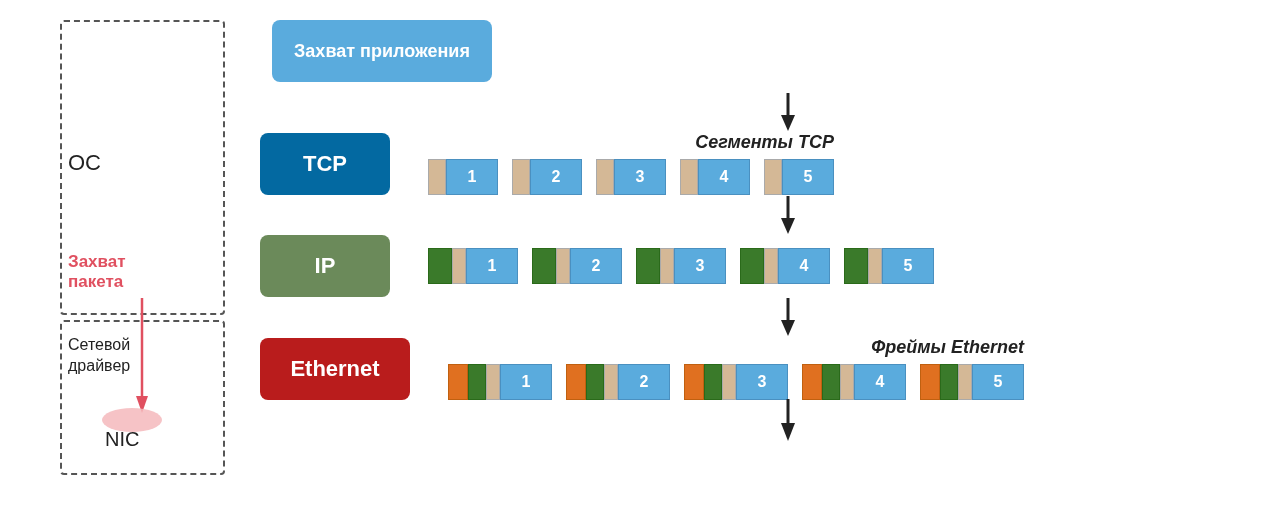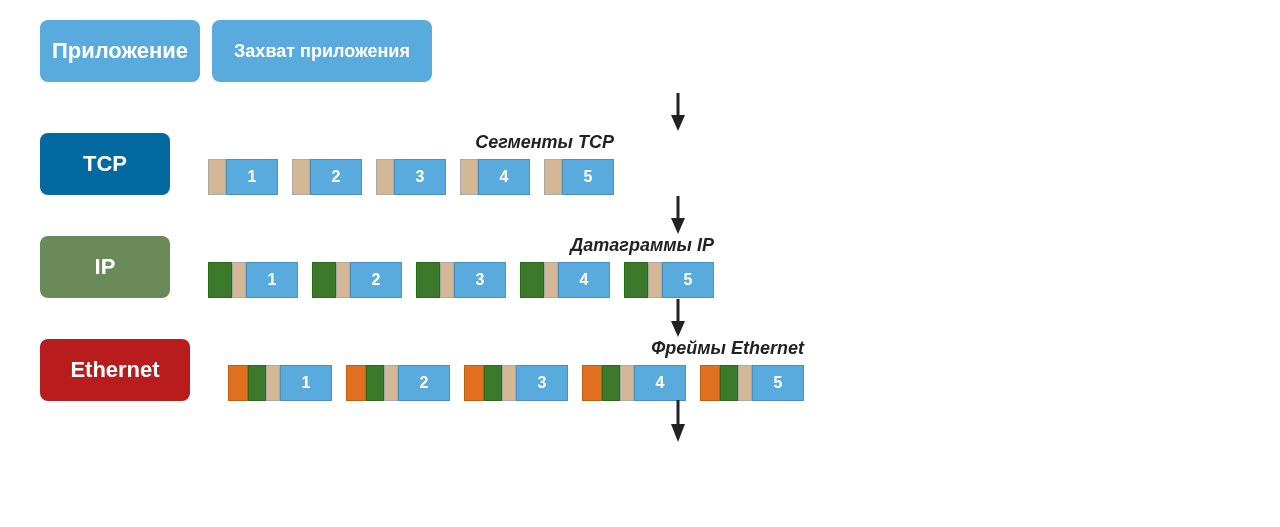--- a/index.html
+++ b/index.html
@@ -249,28 +249,50 @@
     .layer-row {
       display: flex;
       align-items: center;
     }
   </style>
 </head>
 <body>
 
 <div class="diagram-container">
 
+  <div class="left-panel">
+
+    <div class="os-region"></div>
+    <span class="os-label">ОС</span>
+
+    <div class="capture-label">
+      <span style="white-space:pre-line;">Захват
+пакета</span>
+    </div>
+
+    <svg class="capture-arrow" width="24" height="120" viewBox="0 0 24 120">
+      <line x1="12" y1="0" x2="12" y2="105" stroke="#e05060" stroke-width="2.5"></line>
+      <polygon points="6,98 12,115 18,98" fill="#e05060"></polygon>
+    </svg>
+
+    <div class="capture-oval"></div>
+
+    <div class="nic-region"></div>
+    <span class="nic-label">NIC</span>
+
+    <div class="netdriver-label">
+      <span style="white-space:pre-line;">Сетевой
+драйвер</span>
+    </div>
+  </div>
 
   <div class="right-panel">
     <div class="right-col">
 
       <div class="app-row">
-        <div class="layer-box layer-app">
-          <span>Приложение</span>
-        </div>
         <div class="layer-box layer-appdata">
           <span>Захват приложения</span>
         </div>
       </div>
 
       <div class="v-arrow">
         <svg width="24" height="38" viewBox="0 0 24 38">
           <line x1="12" y1="0" x2="12" y2="28" stroke="#222" stroke-width="3"></line>
           <polygon points="5,22 12,38 19,22" fill="#222"></polygon>
         </svg>
@@ -313,21 +335,20 @@
           <line x1="12" y1="0" x2="12" y2="28" stroke="#222" stroke-width="3"></line>
           <polygon points="5,22 12,38 19,22" fill="#222"></polygon>
         </svg>
       </div>
 
       <div class="layer-row">
         <div class="layer-box layer-ip">
           <span>IP</span>
         </div>
         <div class="section-with-label">
-          <div class="segment-label">Датаграммы IP</div>
           <div class="segments-area">
 
             <div class="ip-datagram">
                 <div class="seg-hdr-ip"></div>
                 <div class="seg-hdr-ip2"></div>
                 <div class="seg-num">1</div>
               </div>
             <div class="ip-datagram">
                 <div class="seg-hdr-ip"></div>
                 <div class="seg-hdr-ip2"></div>

